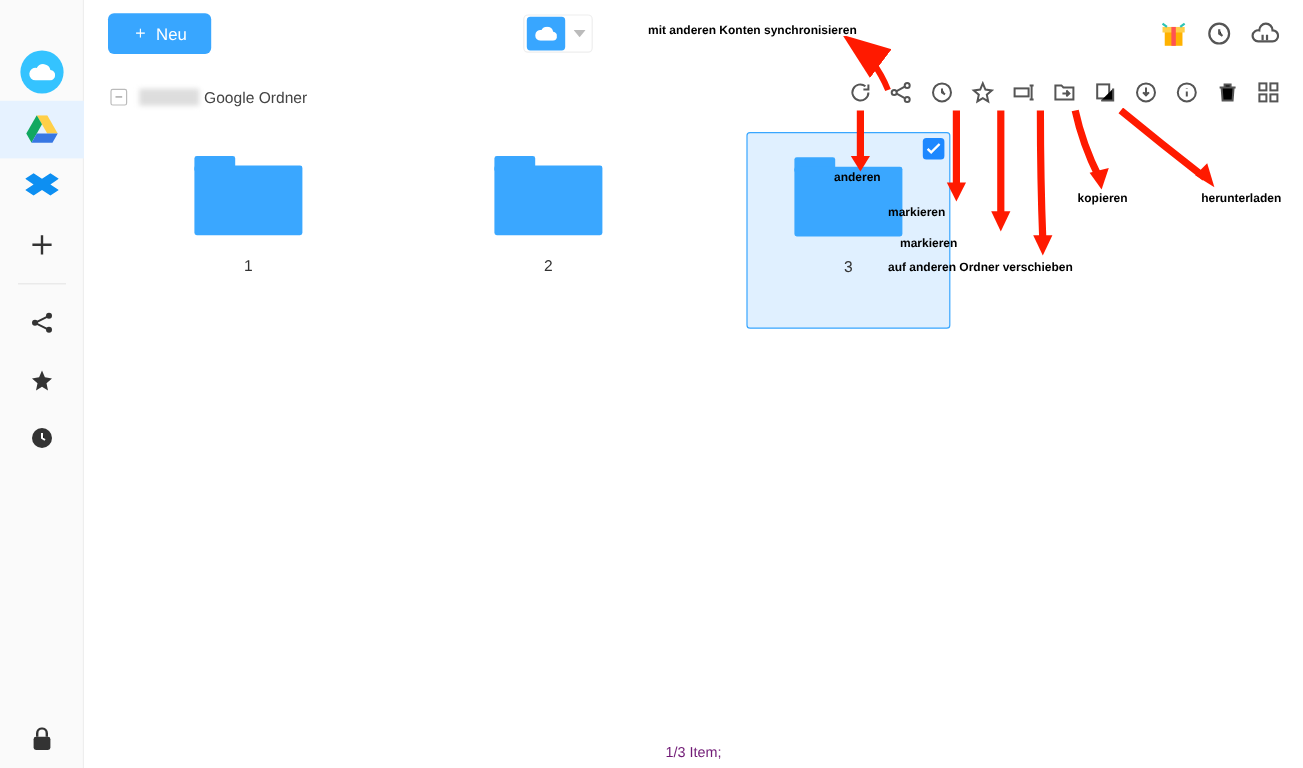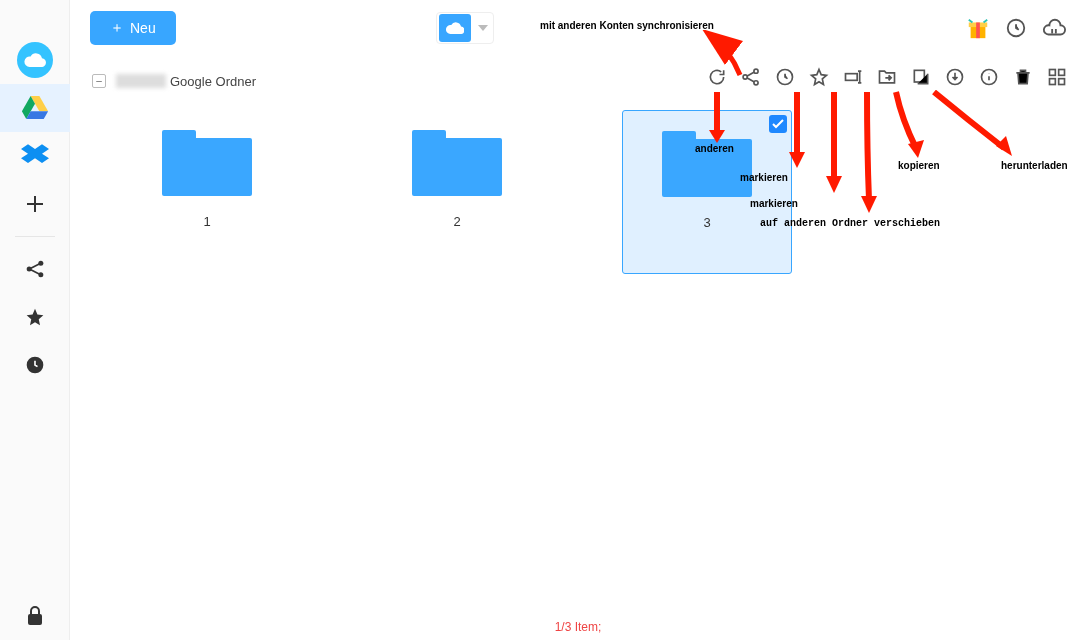--- a/index.html
+++ b/index.html
@@ -37,21 +37,21 @@
   .folder-cell.selected{ background:#e0f0ff; border:1px solid #38a6ff; border-radius:3px; height:164px; padding-top:14px;}
   .folder-cell.selected .check{ position:absolute; top:4px; right:4px; width:18px;height:18px;background:#1e88ff;border-radius:3px;display:flex;align-items:center;justify-content:center;color:#fff;}
   .folder-icon{ width:90px;height:66px;position:relative;margin-top:20px;}
   .selected .folder-icon{margin-top:6px;}
   .folder-tab{ position:absolute;top:0;left:0;width:34px;height:12px;background:#3aa7ff;border-radius:2px 2px 0 0;}
   .folder-body{ position:absolute;top:8px;left:0;right:0;bottom:0;background:#3aa7ff;border-radius:2px;}
   .folder-label{ margin-top:18px;font-size:13px;color:#333;}
 
   .ann{ position:absolute; color:#000000; font-weight:700; font-size:10px; pointer-events:none; white-space:nowrap;}
   .arrow{ position:absolute; pointer-events:none;}
-  .status{ position:absolute; left:70px; right:0; bottom:6px; text-align:center; font-size:12px; color:#ef4444;}
+  .status{ position:absolute; left:70px; right:0; bottom:6px; text-align:center; font-size:12px; color:#701a75;}
 </style>
 </head>
 <body>
 
 <div class="titlebar">
   <div class="dot red"></div>
   <div class="dot yellow"></div>
   <div class="dot green"></div>
 </div>
 
@@ -256,21 +256,21 @@
     <div class="folder-label">3</div>
   </div>
 </div>
 
 <div class="status">1/3 Item;</div>
 
 <div class="ann" style="left:540px;top:20px;">mit anderen Konten synchronisieren</div>
 <div class="ann" style="left:695px;top:143px;">anderen</div>
 <div class="ann" style="left:740px;top:172px;">markieren</div>
 <div class="ann" style="left:750px;top:198px;">markieren</div>
-<div class="ann" style="left:760px;top:218px;font-family:Liberation Mono, monospace;">auf anderen Ordner verschieben</div>
+<div class="ann" style="left:740px;top:218px;">auf anderen Ordner verschieben</div>
 <div class="ann" style="left:898px;top:160px;">kopieren</div>
 <div class="ann" style="left:1001px;top:160px;">herunterladen</div>
 
 <svg class="arrow" style="left:700px;top:30px;" width="60" height="50">
     <defs>
       <marker id="ah" markerWidth="10" markerHeight="10" refX="6" refY="3" orient="auto">
         <path d="M0,0 L0,6 L8,3 z" fill="#ff1a00"></path>
       </marker>
     </defs>
     <path d="M40,45 Q30,20 10,5" stroke="#ff1a00" stroke-width="5" fill="none" marker-end="url(#ah)"></path>

